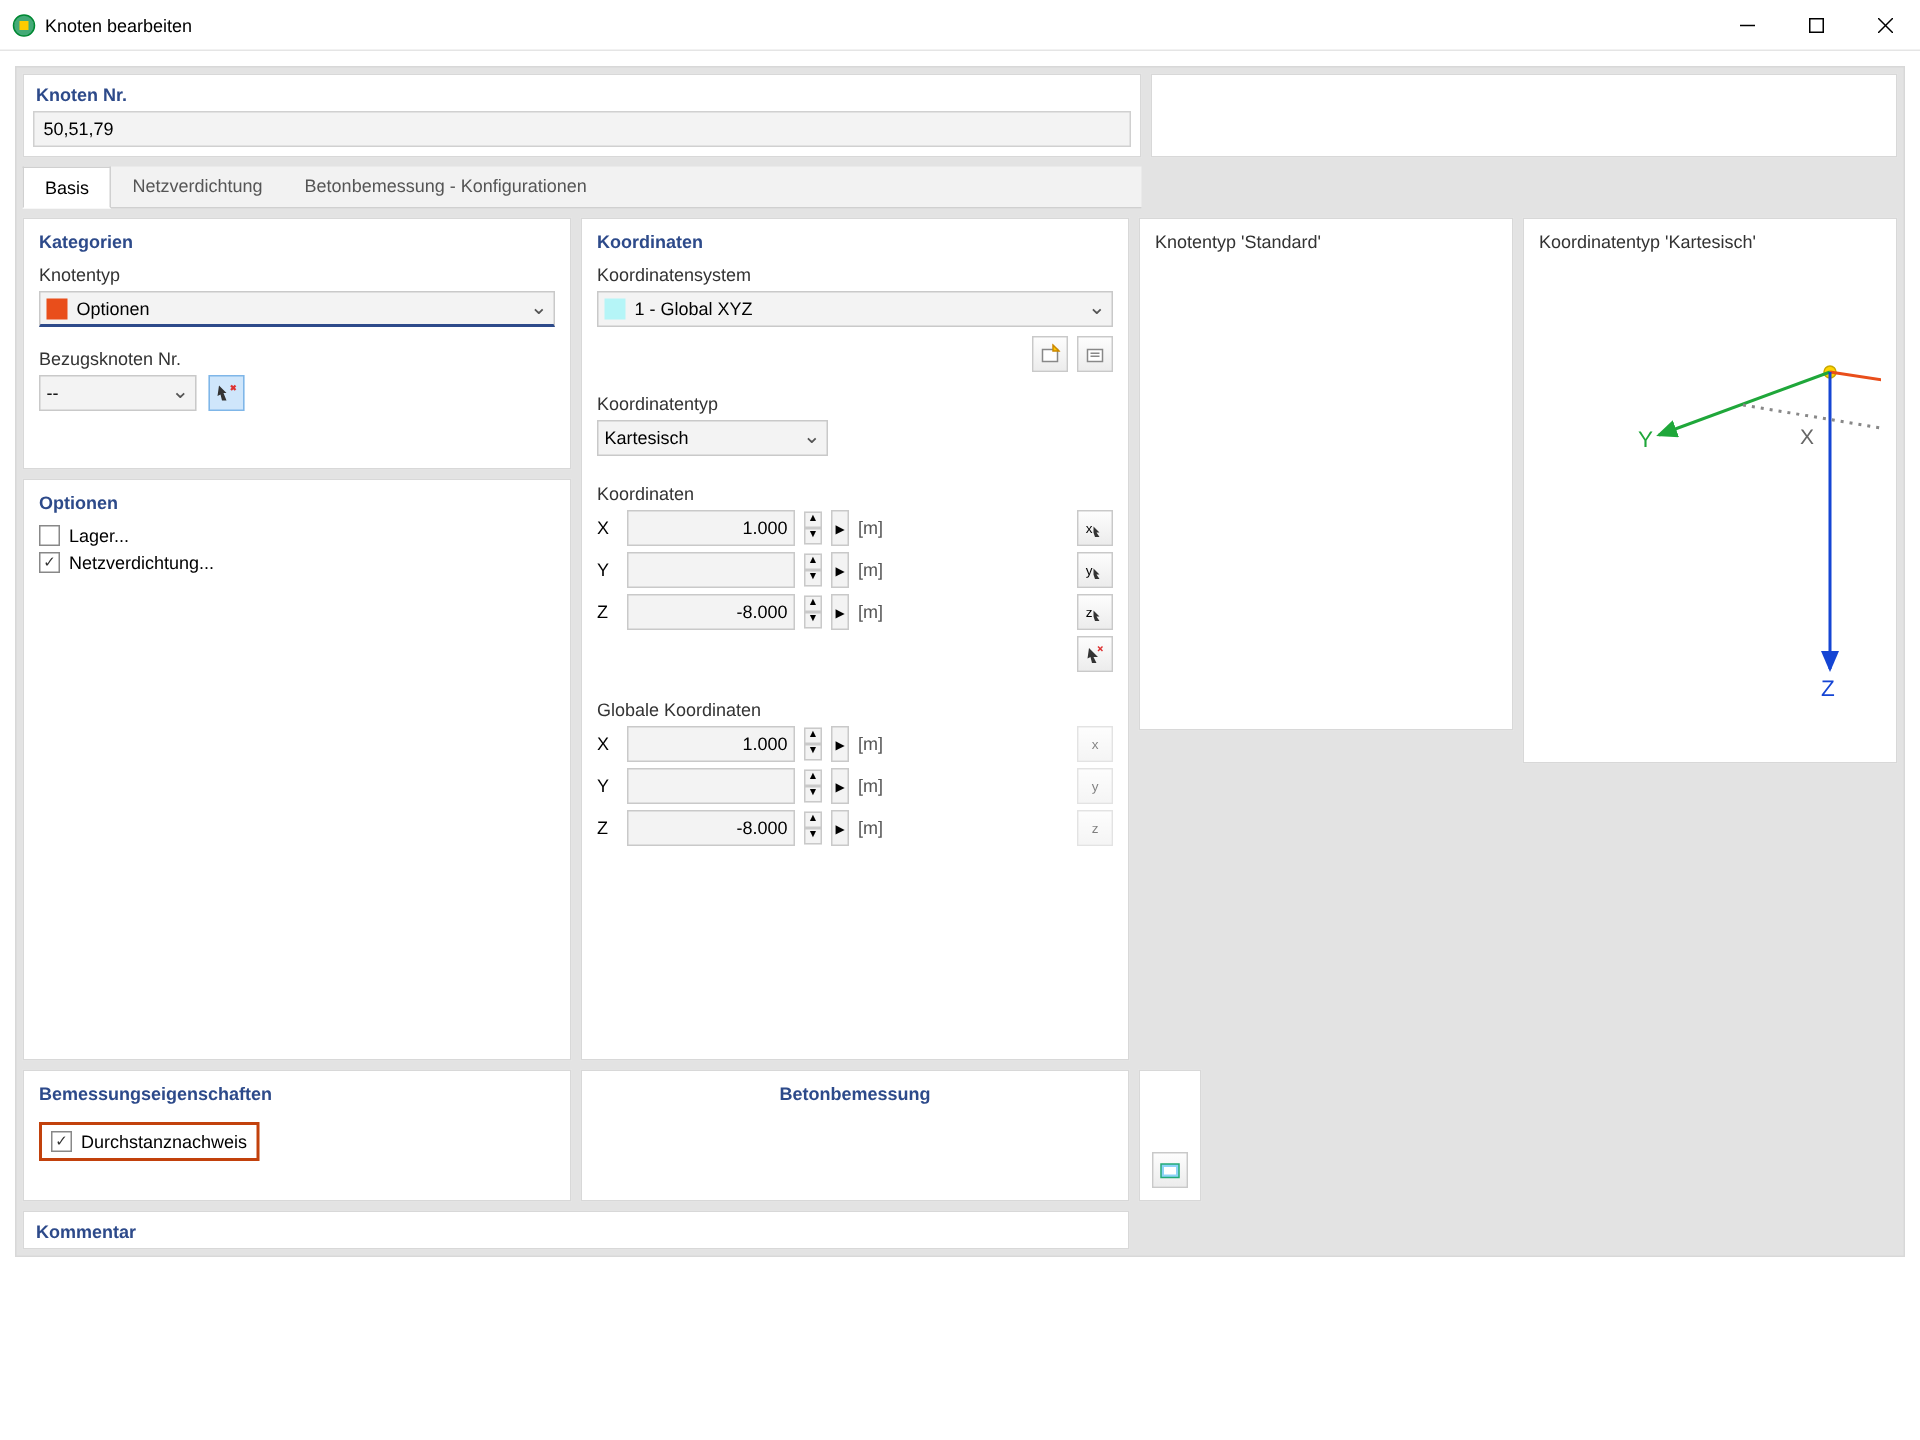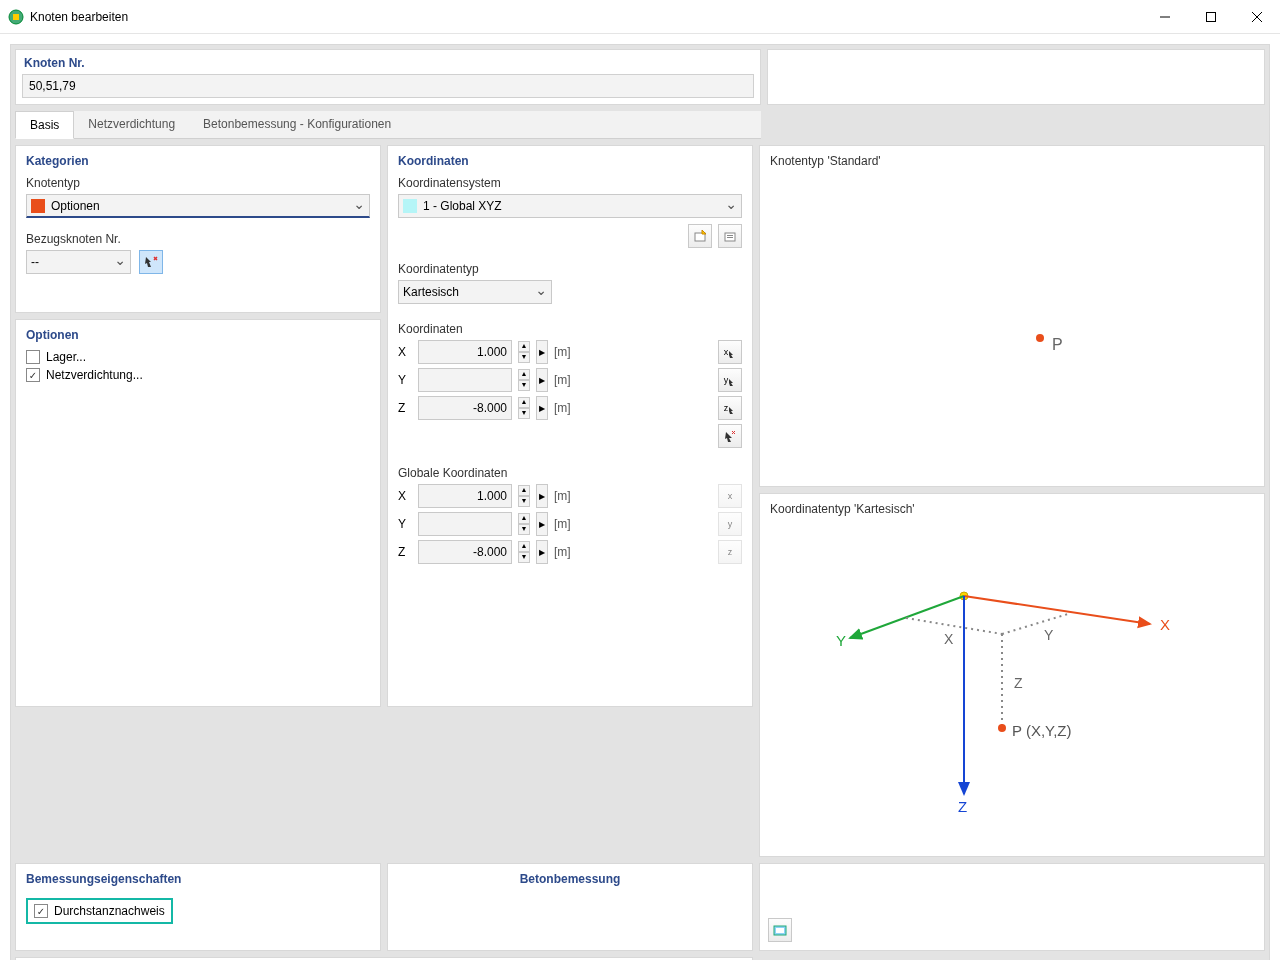--- a/index.html
+++ b/index.html
@@ -24,21 +24,21 @@
 .white-panel { background: #fff; border: 1px solid #d8d8d8; }
 .right-preview { background: #fff; border: 1px solid #d8d8d8; height: 56px; }
 
 .tabs { display: flex; margin-top: 6px; border-bottom: 1px solid #d0d0d0; background: #f2f2f2; }
 .tab { padding: 6px 14px; color: #555; cursor: pointer; font-size: 12px; }
 .tab.active { background: #fff; border: 1px solid #d0d0d0; border-bottom: 1px solid #fff; margin-bottom: -1px; color: #000; }
 
 .body-row { display: flex; gap: 6px; margin-top: 6px; }
 .col-a { width: 366px; display: flex; flex-direction: column; gap: 6px; }
 .col-b { width: 366px; }
-.col-c { flex: 1; display: flex; flex-direction: column; gap: 6px; }
+.col-c { flex: 1; display: flex; flex-direction: row; gap: 6px; }
 
 .panel { background: #fff; border: 1px solid #d8d8d8; padding: 8px 10px 10px 10px; }
 .panel-title { color: #2d4a8a; font-weight: 600; margin-bottom: 8px; font-size: 12px; }
 .panel-title-right { text-align: center; }
 
 .label { color: #333; font-size: 12px; margin-bottom: 4px; display: block; }
 
 .combo { display: flex; align-items: center; width: 100%; height: 24px; background: #f3f3f3; border: 1px solid #c9c9c9; padding: 0 4px; cursor: pointer; }
 .combo.blue-line { border-bottom: 2px solid #2d4a8a; }
 .combo .swatch { width: 14px; height: 14px; margin-right: 6px; }
@@ -52,25 +52,25 @@
 .row-inline { display: flex; align-items: center; gap: 8px; margin-top: 4px; }
 
 .iconbtn { width: 24px; height: 24px; border: 1px solid #c9c9c9; background: linear-gradient(#fdfdfd,#ececec); display: flex; align-items: center; justify-content: center; cursor: pointer; font-size: 11px; }
 .iconbtn.sel { background: #cfe6fb; border-color: #7fb6e8; }
 .iconbtn.disabled { opacity: 0.5; cursor: default; }
 .iconbtn-right-group { display: flex; gap: 6px; justify-content: flex-end; margin-top: 6px; }
 
 .chk { display: flex; align-items: center; gap: 6px; margin-top: 4px; cursor: pointer; }
 .chk .box { width: 14px; height: 14px; border: 1px solid #888; background: #fff; display: flex; align-items: center; justify-content: center; font-size: 10px; }
 .chk.checked .box::before { content: "✓"; color: #333; }
-.chk.highlight { border: 2px solid #14b8a6; padding: 4px 6px; display: inline-flex; text-align: center; }
+.chk.highlight { border: 2px solid #c2410c; padding: 4px 6px; display: inline-flex; text-align: center; }
 
 .coord-row { display: flex; align-items: center; gap: 6px; margin-top: 4px; }
 .coord-row .ax { width: 14px; }
-.numfield { width: 94px; height: 24px; background: #f3f3f3; border: 1px solid #c9c9c9; text-align: right; padding: 0 4px; font-size: 12px; }
+.numfield { width: 112px; height: 24px; background: #f3f3f3; border: 1px solid #c9c9c9; text-align: right; padding: 0 4px; font-size: 12px; }
 .spinner { width: 12px; display: flex; flex-direction: column; }
 .spinner .s { height: 11px; border: 1px solid #c9c9c9; background: #f3f3f3; font-size: 7px; text-align: center; line-height: 8px; cursor: pointer; }
 .play { width: 12px; height: 24px; border: 1px solid #c9c9c9; background: #f3f3f3; display: flex; align-items: center; justify-content: center; font-size: 8px; cursor: pointer; }
 .unit { color: #555; }
 .coord-spacer { flex: 1; }
 
 .preview-panel { background: #fff; border: 1px solid #d8d8d8; padding: 8px 10px; position: relative; }
 .preview-label { color: #333; font-size: 12px; }
 
 .design-row { display: flex; gap: 6px; margin-top: 6px; }

